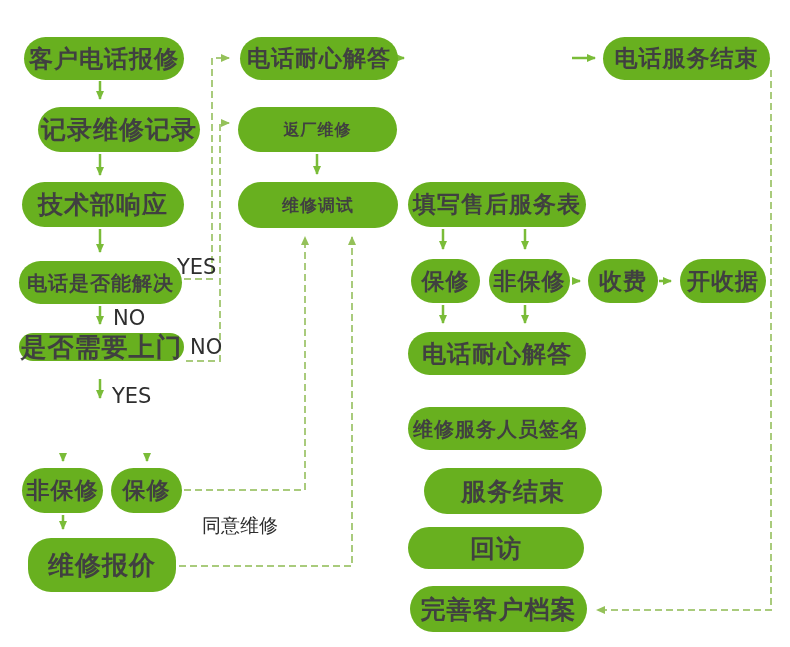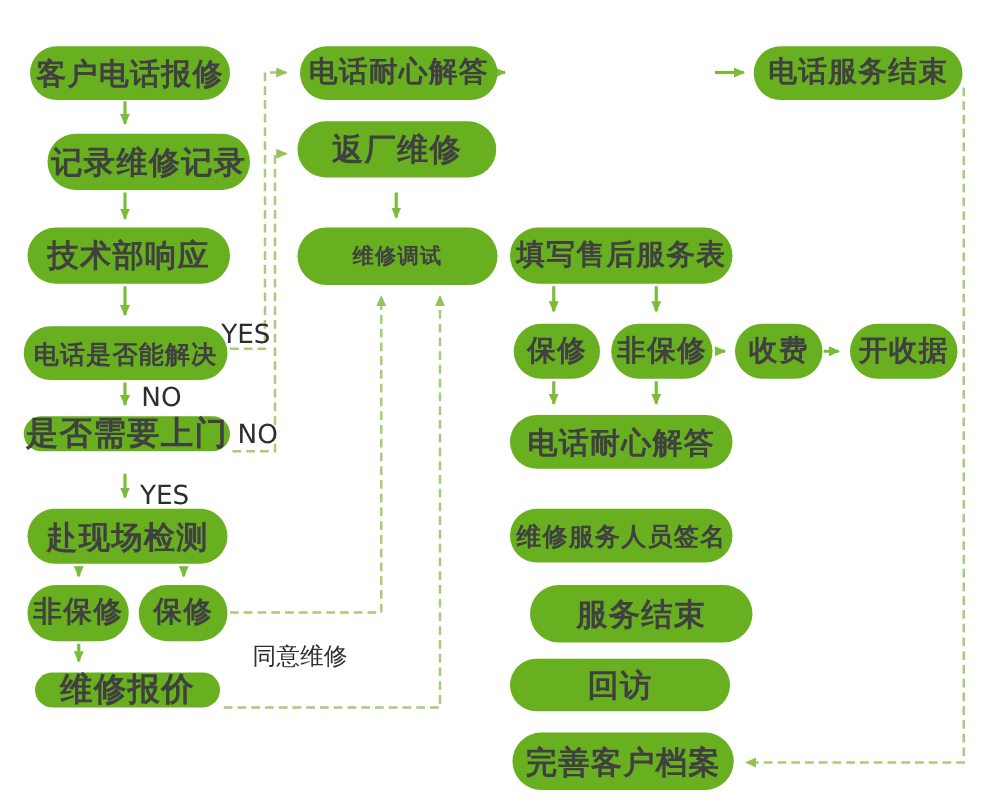--- a/index.html
+++ b/index.html
@@ -75,27 +75,26 @@
       <path d="M179,566 H352 V237" marker-end="url(#ah-dash)"></path>
       <path d="M771,70 V610 H597" marker-end="url(#ah-dash)"></path>
     </g>
   </svg>
 
   <div class="node" style="left:24px;top:37px;width:160px;height:43px;font-size:24px;">客户电话报修</div>
   <div class="node" style="left:22px;top:107px;width:162px;height:45px;font-size:25px;margin-left:16px;">记录维修记录</div>
   <div class="node" style="left:22px;top:182px;width:162px;height:45px;font-size:25px;">技术部响应</div>
   <div class="node" style="left:19px;top:261px;width:163px;height:43px;font-size:20px;">电话是否能解决</div>
   <div class="node" style="left:19px;top:333px;width:165px;height:28px;font-size:26px;">是否需要上门</div>
-  <div class="node" style="left:22px;top:407px;width:160px;height:44px;font-size:25px;">赴现场检测</div>
   <div class="node" style="left:22px;top:468px;width:81px;height:45px;font-size:23px;">非保修</div>
   <div class="node" style="left:111px;top:468px;width:71px;height:45px;font-size:23px;">保修</div>
-  <div class="node" style="left:28px;top:538px;width:148px;height:28px;font-size:26px;">维修报价</div>
+  <div class="node" style="left:28px;top:538px;width:148px;height:54px;font-size:26px;">维修报价</div>
 
   <div class="node" style="left:240px;top:37px;width:158px;height:43px;font-size:23px;">电话耐心解答</div>
-  <div class="node" style="left:238px;top:97px;width:159px;height:45px;font-size:25px;">返厂维修</div>
+  <div class="node" style="left:238px;top:107px;width:159px;height:45px;font-size:16px;">返厂维修</div>
   <div class="node" style="left:238px;top:182px;width:160px;height:46px;font-size:17px;">维修调试</div>
 
   <div class="node" style="left:603px;top:37px;width:167px;height:43px;font-size:23px;">电话服务结束</div>
   <div class="node" style="left:408px;top:182px;width:178px;height:45px;font-size:23px;">填写售后服务表</div>
   <div class="node" style="left:411px;top:259px;width:69px;height:44px;font-size:23px;">保修</div>
   <div class="node" style="left:489px;top:259px;width:81px;height:44px;font-size:23px;">非保修</div>
   <div class="node" style="left:588px;top:259px;width:70px;height:44px;font-size:23px;">收费</div>
   <div class="node" style="left:680px;top:259px;width:86px;height:44px;font-size:23px;">开收据</div>
   <div class="node" style="left:408px;top:332px;width:178px;height:43px;font-size:24px;">电话耐心解答</div>
   <div class="node" style="left:408px;top:407px;width:178px;height:43px;font-size:20px;">维修服务人员签名</div>

